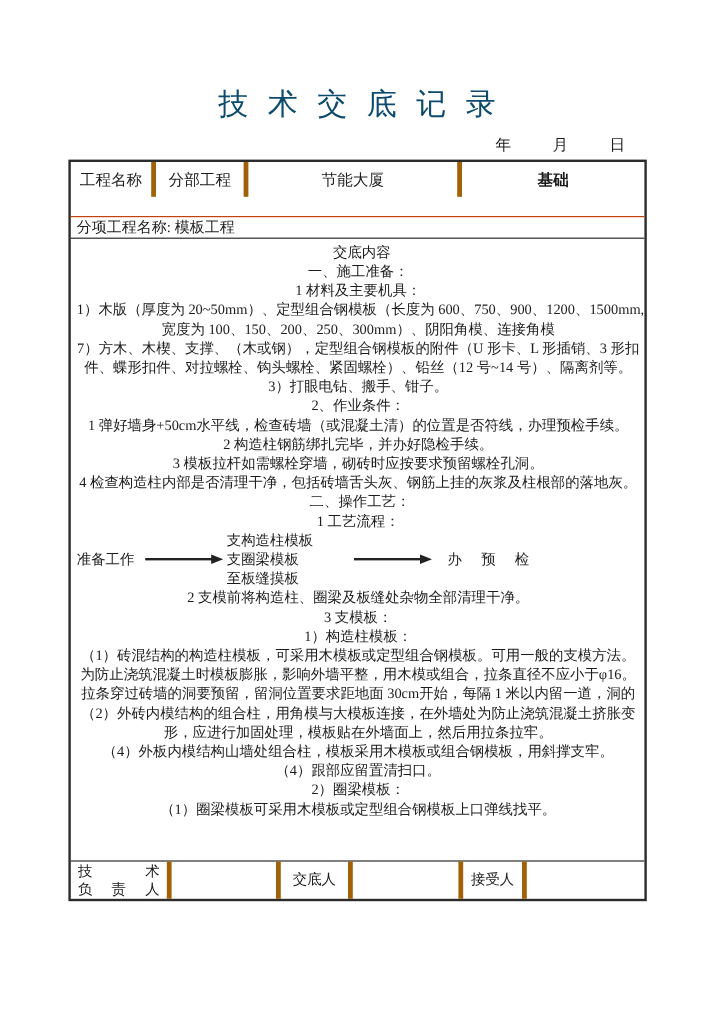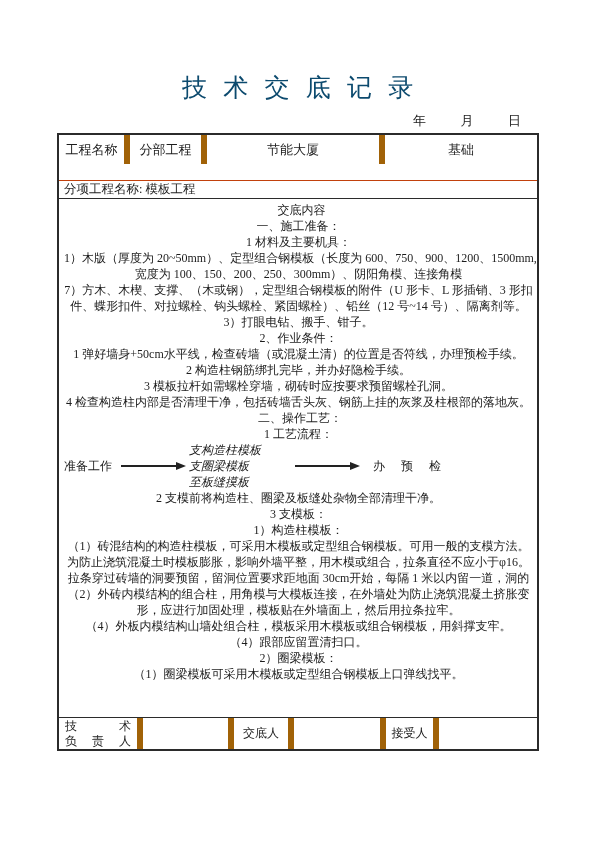--- a/index.html
+++ b/index.html
@@ -17,22 +17,22 @@
   .date-line {
     margin-left:413px; margin-top:9px; width:108px;
     display:flex; justify-content:space-between;
     font-size:13px; line-height:16px;
   }
   .doc-table {
     margin-left:57px; margin-top:4px; width:482px;
     border:2px solid #2b2b2b;
   }
   .row { display:flex; }
-  .cell { border-right:6px solid #a16207; }
-  .cell:last-child { border-right:none; }
+  .cell { border-right:4px solid #a16207; }
+  .cell:last-child { border-right:none;font-weight:bold; }
   .hrow { height:29px; align-items:center; font-size:13px; }
   .hcell-label { width:71px; text-align:center; height:100%; display:flex; align-items:center; justify-content:center; }
   .hcell-value1 { width:178px; text-align:center; height:100%; display:flex; align-items:center; justify-content:center; }
   .hcell-label2 { width:77px; text-align:center; height:100%; display:flex; align-items:center; justify-content:center; }
   .hcell-value2 { flex:1; text-align:center; height:100%; display:flex; align-items:center; justify-content:center; }
   .subitem-row {
     border-top:1px solid #c2410c; height:18px; font-size:12.5px;
     line-height:17px; padding-left:5px;margin-top:16px;
   }
   .content-cell {
@@ -47,21 +47,21 @@
     display:inline-block; width:56px; height:2px; background:#222;
     position:relative; margin:0 12px 0 9px; flex:0 0 auto;
   }
   .flow-arrow::after {
     content:""; position:absolute; right:-9px; top:-3.5px;
     border-left:10px solid #222;
     border-top:4.5px solid transparent; border-bottom:4.5px solid transparent;
   }
   .arrow2 { margin-left:34px; margin-right:22px; }
   .flow-mid { flex:0 0 auto; }
-  .flow-mid-line { white-space:pre;font-style:italic; }
+  .flow-mid-line { white-space:pre; }
   .flow-end { flex:0 0 auto; letter-spacing:2px; }
   .footer-row { border-top:1px solid #2b2b2b; height:32px; font-size:12px; }
   .fcell { display:flex; flex-direction:column; justify-content:center; }
   .fcell-techlabel { width:84px; padding:0 6px; }
   .justify-line { text-align:justify; text-align-last:justify; line-height:15px; }
   .fcell-sig1 { width:91px; }
   .fcell-label-mid { width:60px; align-items:center; }
   .fcell-sig2 { width:92px; }
   .fcell-label-right { width:53px; align-items:center; }
   .fcell-sig3 { flex:1; }

